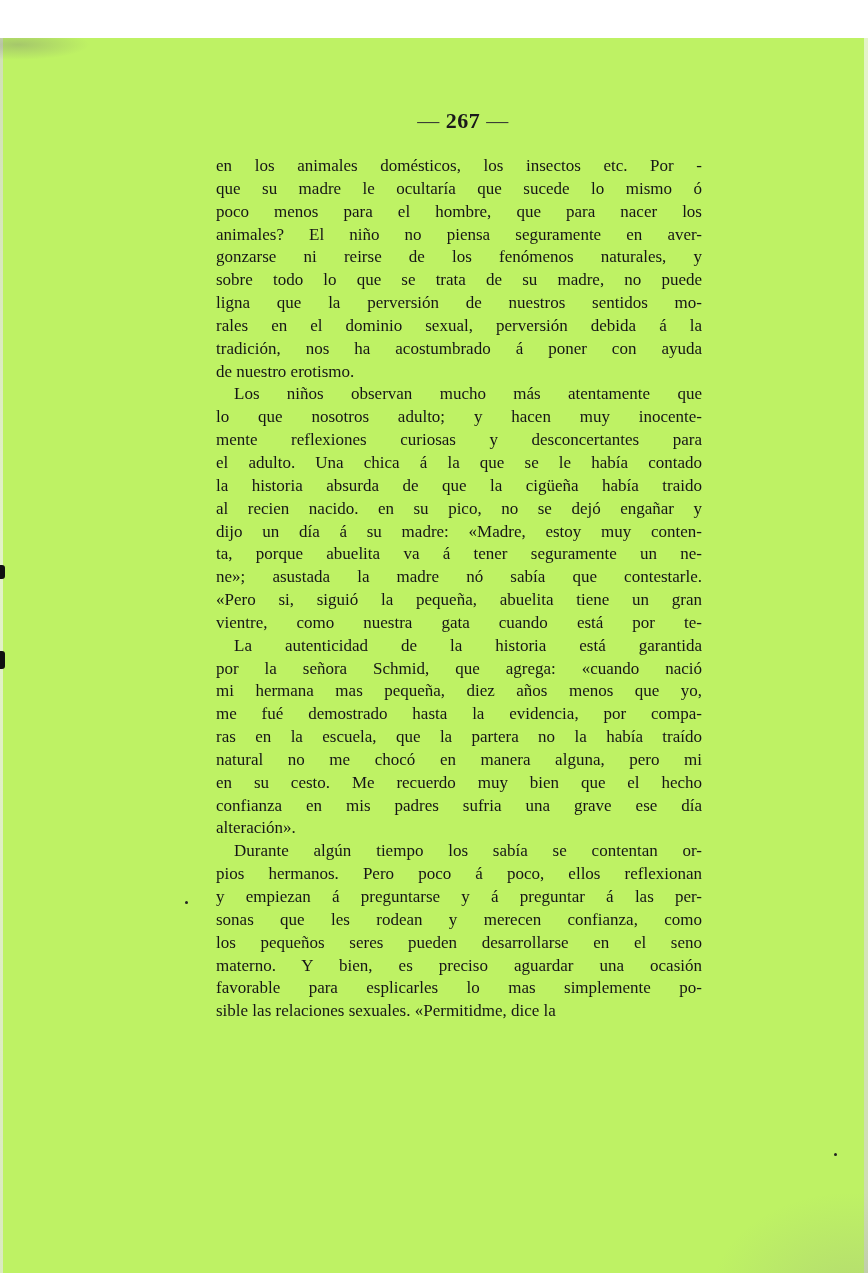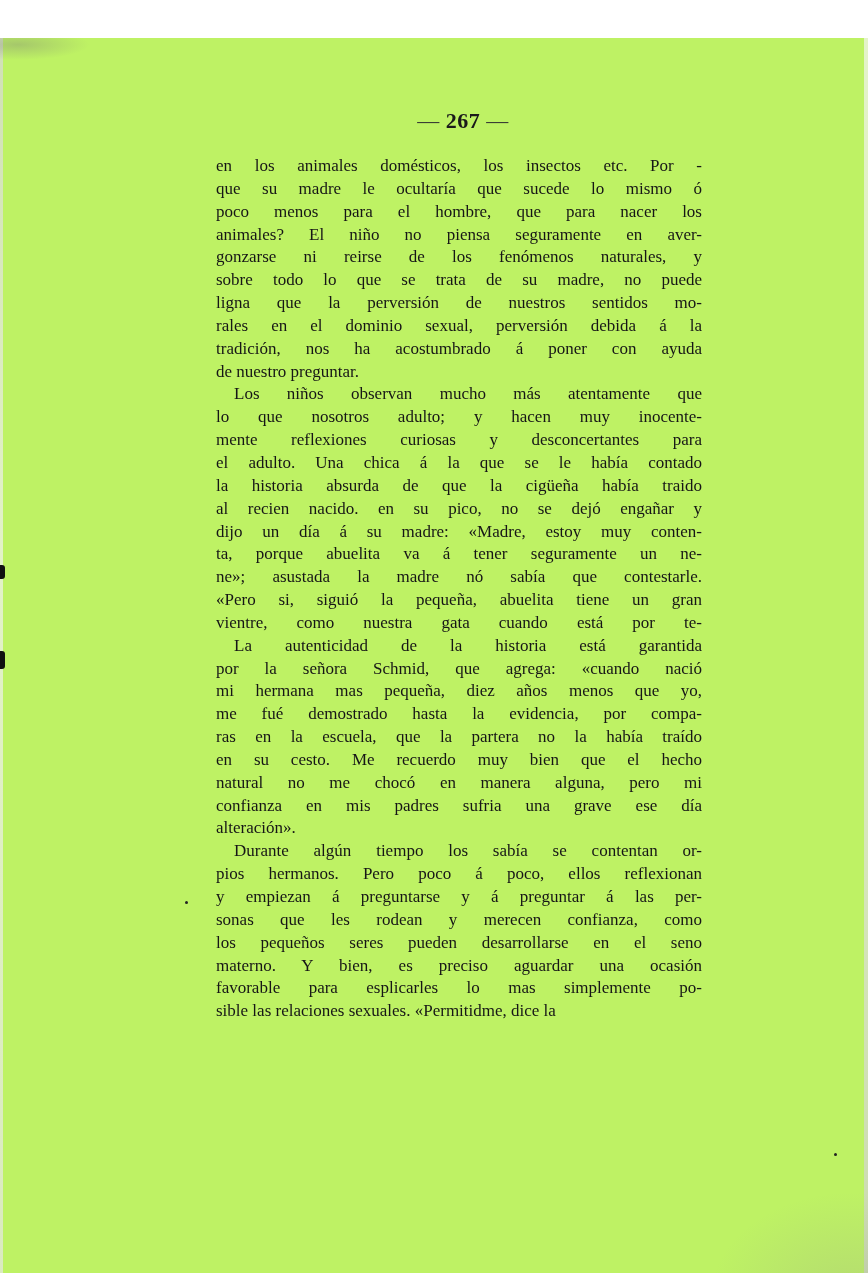--- a/index.html
+++ b/index.html
@@ -113,43 +113,43 @@
       <div>
         <span class="line">en los animales domésticos, los insectos  etc. Por -</span>
         <span class="line">que su madre le ocultaría que  sucede lo mismo ó</span>
         <span class="line">poco  menos para el hombre, que para nacer  los</span>
         <span class="line">animales? El niño no piensa seguramente en aver-</span>
         <span class="line">gonzarse ni reirse de los fenómenos naturales, y</span>
         <span class="line">sobre todo lo que se trata de su madre, no puede</span>
         <span class="line">ligna que la perversión de nuestros sentidos mo-</span>
         <span class="line">rales en el dominio sexual, perversión debida á la</span>
         <span class="line">tradición, nos ha acostumbrado á poner con ayuda</span>
-        <span class="line last">de  nuestro preguntar.</span>
+        <span class="line last">de  nuestro erotismo.</span>
       </div>
       <div>
         <span class="line indent">Los niños observan mucho más atentamente que</span>
         <span class="line">lo  que nosotros adulto;  y hacen muy inocente-</span>
         <span class="line">mente reflexiones curiosas y desconcertantes para</span>
         <span class="line">el adulto. Una chica á la que se le había contado</span>
         <span class="line">la historia absurda de que la cigüeña había traido</span>
         <span class="line">al recien nacido. en su pico, no se dejó engañar y</span>
         <span class="line">dijo un día á su madre: «Madre, estoy muy conten-</span>
         <span class="line">ta, porque abuelita va á tener seguramente un ne-</span>
         <span class="line">ne»; asustada la madre nó sabía que contestarle.</span>
         <span class="line">«Pero si, siguió la pequeña, abuelita tiene un gran</span>
         <span class="line">vientre, como nuestra gata  cuando está por te-</span>
       </div>
       <div>
         <span class="line indent">La autenticidad de la historia está garantida</span>
         <span class="line">por la señora Schmid,  que agrega: «cuando nació</span>
         <span class="line">mi hermana mas pequeña, diez años menos que yo,</span>
         <span class="line">me fué demostrado hasta la evidencia, por compa-</span>
         <span class="line">ras en la escuela, que la partera no la había traído</span>
+        <span class="line">natural no me chocó en manera alguna,  pero mi</span>
         <span class="line">en su  cesto. Me recuerdo  muy  bien que el hecho</span>
-        <span class="line">natural no me chocó en manera alguna,  pero mi</span>
         <span class="line">confianza en mis padres sufria una grave ese día</span>
         <span class="line last">alteración».</span>
       </div>
       <div>
         <span class="line indent">Durante algún tiempo los sabía se contentan or-</span>
         <span class="line">pios hermanos. Pero poco á poco, ellos reflexionan</span>
         <span class="line">y empiezan á preguntarse y á preguntar á las per-</span>
         <span class="line">sonas que les rodean y  merecen confianza, como</span>
         <span class="line">los pequeños seres pueden desarrollarse en el seno</span>
         <span class="line">materno. Y bien, es preciso aguardar una ocasión</span>

